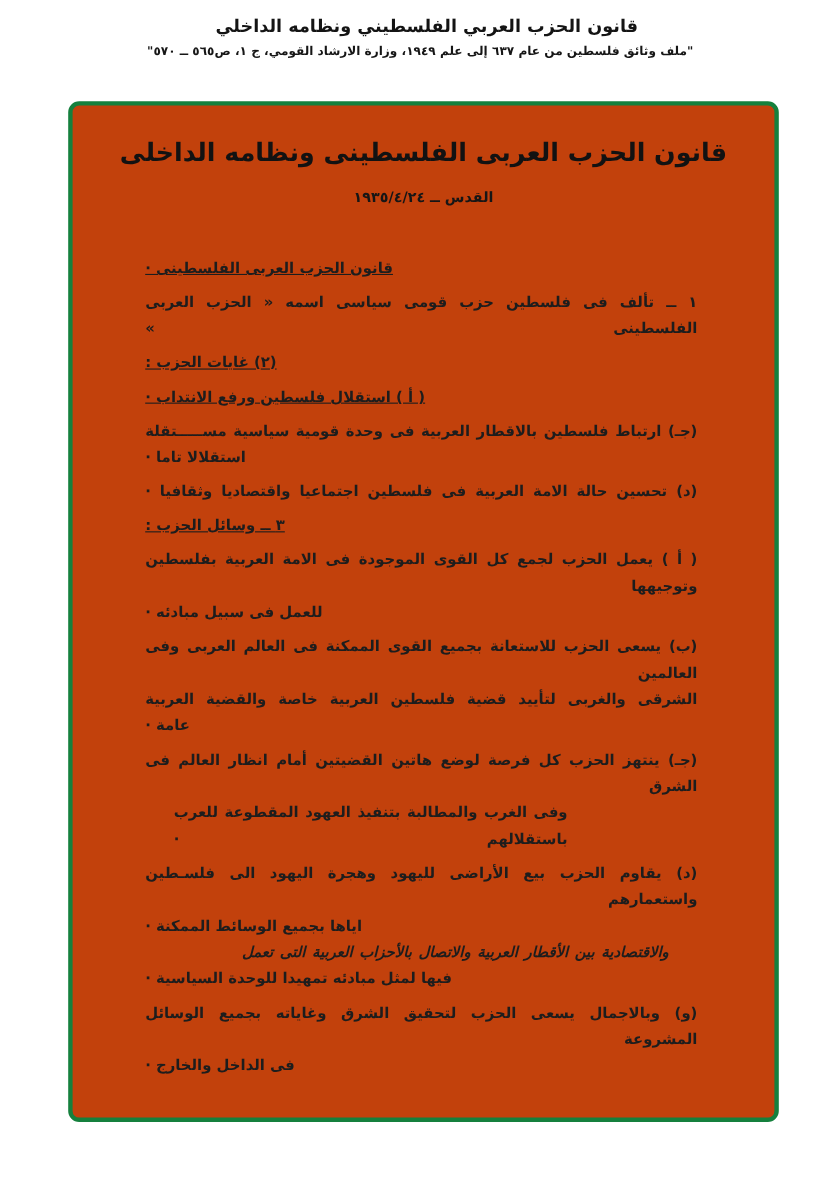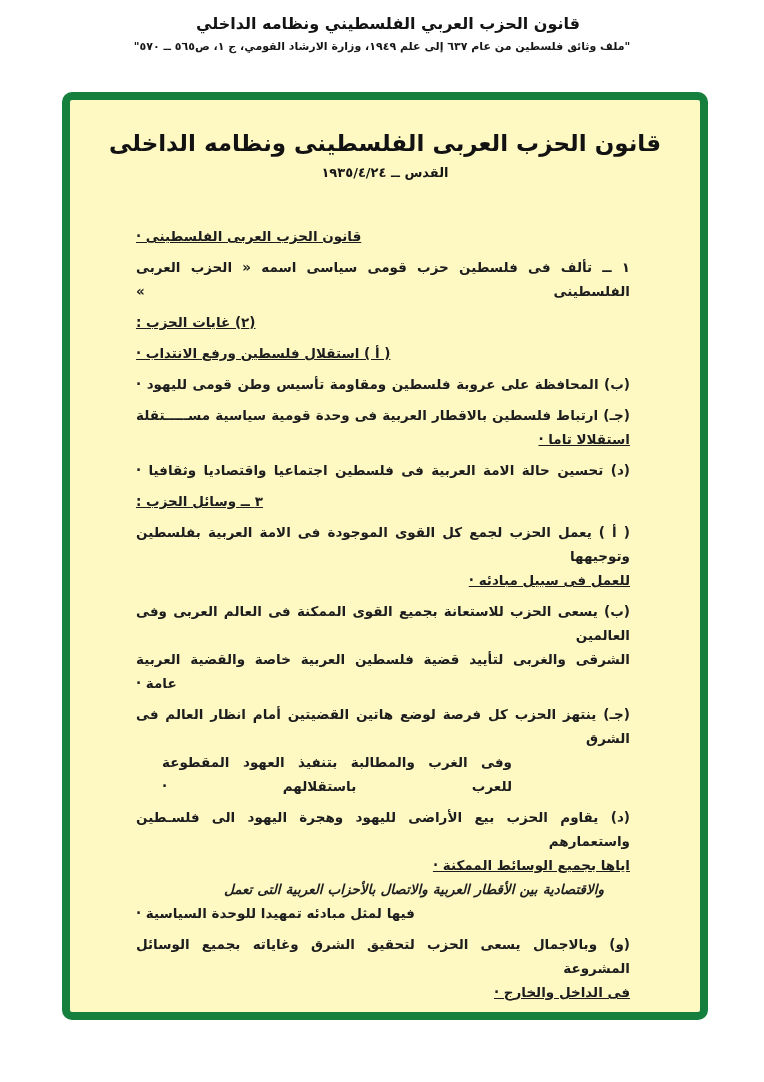--- a/index.html
+++ b/index.html
@@ -18,49 +18,49 @@
     width: 764px; text-align: center; direction: rtl;
   }
   .page-header .t1 { font-size: 16px; font-weight: bold; color: #141414; margin-left: 12px; }
   .page-header .t2 { font-size: 11px; font-weight: bold; color: #161616; margin-top: 7px; }
 
   
   .frame {
     position: absolute; left: 62px; top: 92px;
     width: 646px; height: 928px;
     box-sizing: border-box;
-    border: 8px solid #15803d;
+    border: 4px solid #15803d;
     border-radius: 10px;
-    background: #fef9c3;
+    background: #c2410c;
   }
 
   
   .doc-title {
     margin-top: 30px; text-align: center; direction: rtl;
     font-size: 23px; font-weight: bold; color: #121212;
   }
   .doc-dateline {
-    margin-top: 9px; text-align: center; direction: rtl;
+    margin-top: 21px; text-align: center; direction: rtl;
     font-size: 13px; font-weight: bold; color: #161616;
   }
 
   
   .doc-body {
     direction: rtl;
     margin: 44px 70px 0 66px;
     font-size: 13.5px;
     font-weight: bold;
     color: #1d1d1d;
   }
   .body-line { line-height: 24px; white-space: normal; }
   .space-before { margin-top: 7px; }
 
   .a-right  { text-align: left; text-decoration: underline; }
   .a-left   { text-align: left; }
-  .a-center { text-align: right; text-decoration: underline; }
+  .a-center { text-align: left; }
   .a-justify { text-align: justify; text-align-last: justify; }
   .a-center-wide { padding-right: 118px; padding-left: 26px; text-align: justify; text-align-last: justify; }
   .a-indent-both { padding-right: 26px; padding-left: 88px; text-align: justify; text-align-last: justify; font-style: italic; }
 </style>
 </head>
 <body>
 
 <header class="page-header">
   <div class="t1">قانون الحزب العربي الفلسطيني ونظامه الداخلي</div>
   <div class="t2">"ملف وثائق فلسطين من عام ٦٣٧ إلى علم ١٩٤٩، وزارة الارشاد القومي، ج ١، ص٥٦٥ ــ ٥٧٠"</div>
@@ -68,21 +68,20 @@
 
 <section class="frame">
   <h1 class="doc-title" style="margin-bottom:0;">قانون الحزب العربى الفلسطينى ونظامه الداخلى</h1>
   <div class="doc-dateline">القدس ــ ١٩٣٥/٤/٢٤</div>
 
   <div class="doc-body">
       <div class="body-line a-right">قانون الحزب العربى الفلسطينى ·</div>
       <div class="body-line a-justify space-before">١ ــ تألف فى فلسطين حزب قومى سياسى اسمه « الحزب العربى الفلسطينى »</div>
       <div class="body-line a-right space-before">(٢) غايات الحزب :</div>
       <div class="body-line a-right space-before">( أ ) استقلال فلسطين ورفع الانتداب ·</div>
-      <div class="body-line a-justify space-before">(ب) المحافظة على عروبة فلسطين ومقاومة تأسيس وطن قومى لليهود ·</div>
       <div class="body-line a-justify space-before">(جـ) ارتباط فلسطين بالاقطار العربية فى وحدة قومية سياسية مســـــتقلة</div>
       <div class="body-line a-center">استقلالا تاما ·</div>
       <div class="body-line a-justify space-before">(د) تحسين حالة الامة العربية فى فلسطين اجتماعيا واقتصاديا وثقافيا ·</div>
       <div class="body-line a-right space-before">٣ ــ وسائل الحزب :</div>
       <div class="body-line a-justify space-before">( أ ) يعمل الحزب لجمع كل القوى الموجودة فى الامة العربية بفلسطين وتوجيهها</div>
       <div class="body-line a-center">للعمل فى سبيل مبادئه ·</div>
       <div class="body-line a-justify space-before">(ب) يسعى الحزب للاستعانة بجميع القوى الممكنة فى العالم العربى وفى العالمين</div>
       <div class="body-line a-justify">الشرقى والغربى لتأييد قضية فلسطين العربية خاصة والقضية العربية</div>
       <div class="body-line a-left">عامة ·</div>
       <div class="body-line a-justify space-before">(جـ) ينتهز الحزب كل فرصة لوضع هاتين القضيتين أمام انظار العالم فى الشرق</div>

